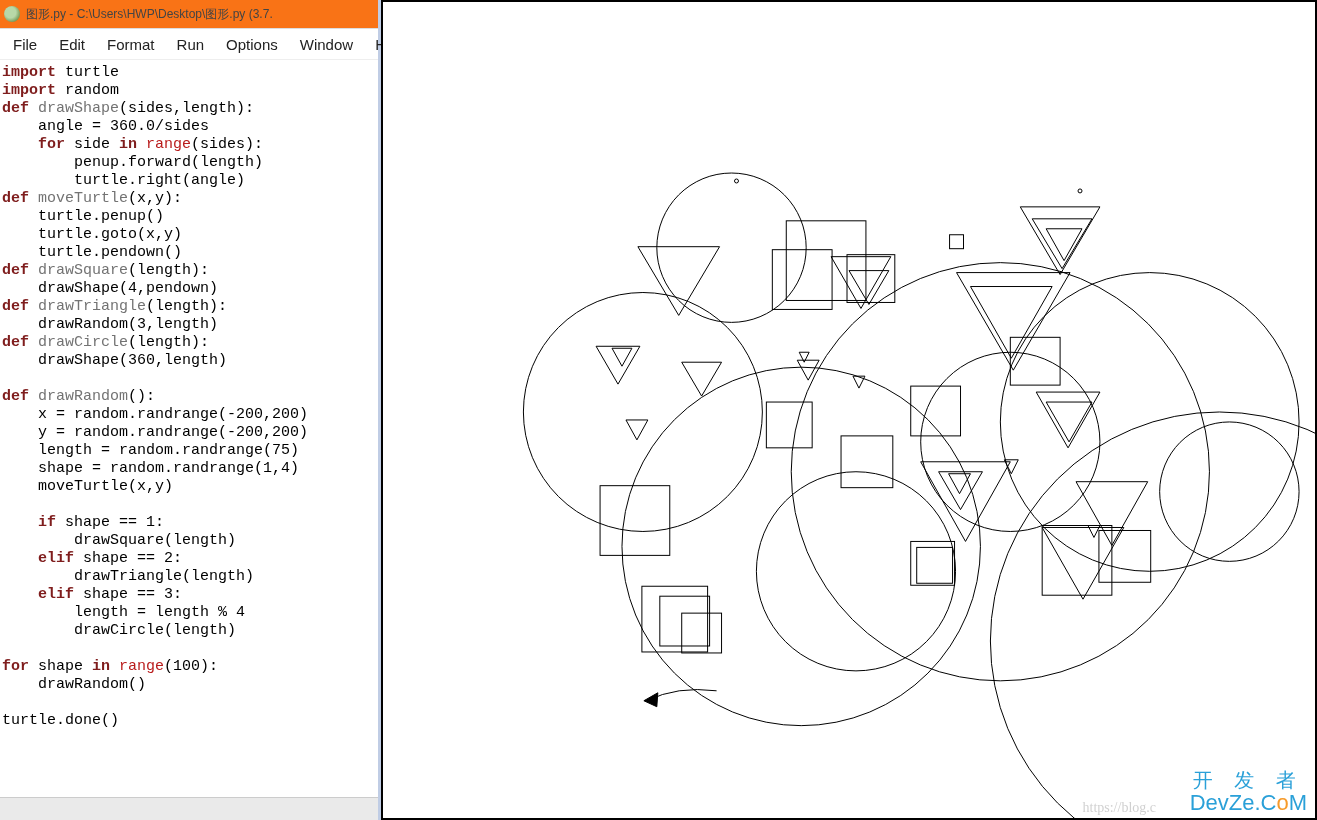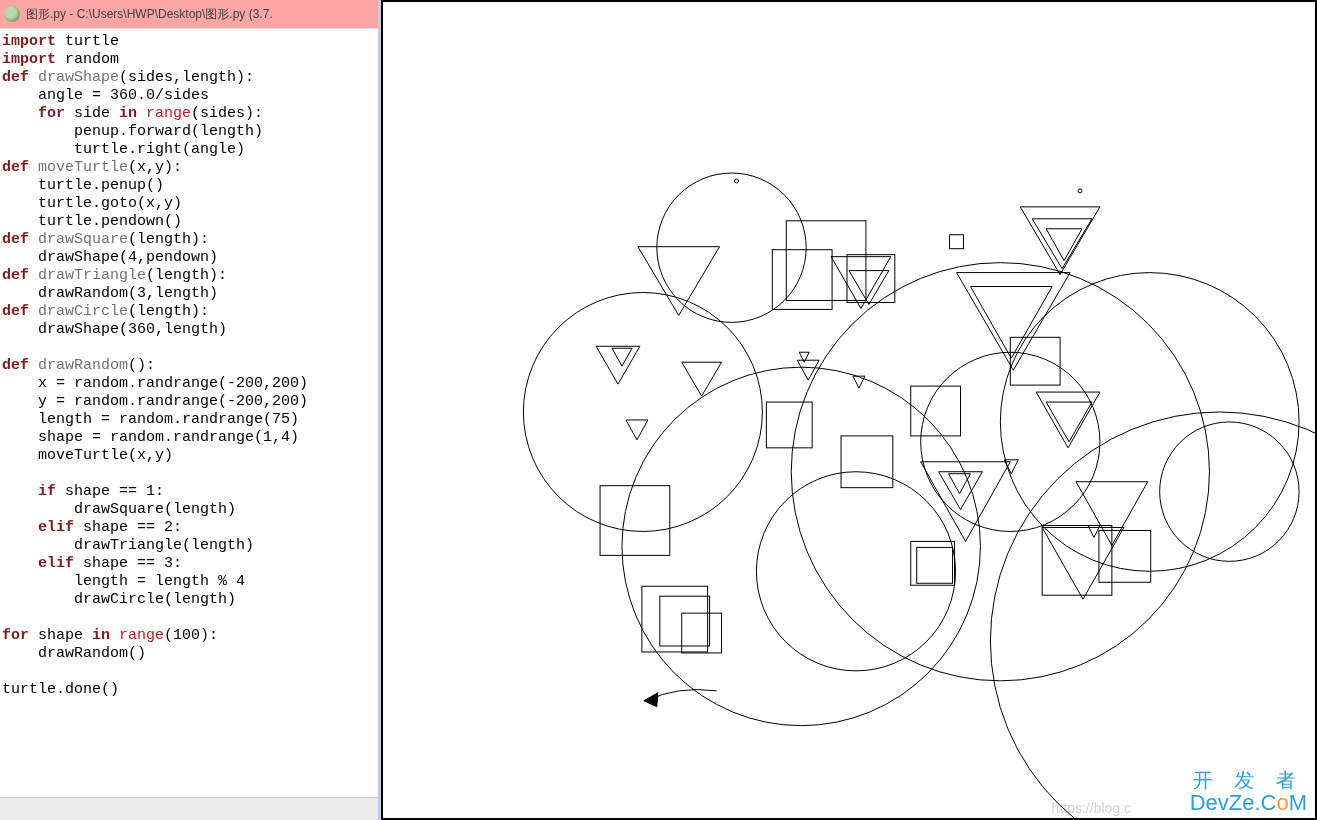--- a/index.html
+++ b/index.html
@@ -20,21 +20,21 @@
     width: 378px;
     min-width: 378px;
     border-right: 3px solid #c0cde5;
     display: flex;
     flex-direction: column;
     background: #fff;
     position: relative;
   }
   .titlebar {
     height: 28px;
-    background: #fca5a5;
+    background: #f97316;
     border-bottom: 1px solid #ddd;
     display: flex;
     align-items: center;
     padding: 0 4px;
     font-size: 12px;
     color: #444;
     white-space: nowrap;
     overflow: hidden;
   }
   .turtle-icon {
@@ -85,24 +85,24 @@
     position: relative;
     overflow: hidden;
   }
   .output-pane svg {
     width: 100%;
     height: 100%;
   }
   .watermark1 {
     position: absolute;
     bottom: 2px;
-    right: 184px;
+    right: 159px;
     font-size: 14px;
     color: rgba(120,120,120,0.35);
-    font-family: Liberation Sans, sans-serif;
+    font-family: Liberation Serif, serif;
   }
   .watermark2 {
     position: absolute;
     bottom: 4px;
     right: 8px;
     text-align: center;
     font-family: "Microsoft YaHei", Arial, sans-serif;
     line-height: 1.05;
   }
   .watermark2 .top {
@@ -121,20 +121,29 @@
   }
 </style>
 </head>
 <body>
 
 <div class="container">
   <div class="editor-pane">
     <div class="titlebar">
       <span class="turtle-icon"></span>
       <span>图形.py - C:\Users\HWP\Desktop\图形.py (3.7.</span>
+    </div>
+    <div class="menubar">
+      <span>File</span>
+      <span>Edit</span>
+      <span>Format</span>
+      <span>Run</span>
+      <span>Options</span>
+      <span>Window</span>
+      <span>Hel</span>
     </div>
     <div class="code-area"><span class="kw-orange">import</span><span> turtle</span>
 <span class="kw-orange">import</span><span> random</span>
 <span class="kw-orange">def</span><span class="kw-blue"> drawShape</span><span>(sides,length):</span>
 <span>    angle = 360.0/sides</span>
 <span class="kw-orange">    for</span><span> side </span><span class="kw-orange">in</span><span class="kw-purple"> range</span><span>(sides):</span>
 <span>        penup.forward(length)</span>
 <span>        turtle.right(angle)</span>
 <span class="kw-orange">def</span><span class="kw-blue"> moveTurtle</span><span>(x,y):</span>
 <span>    turtle.penup()</span>

